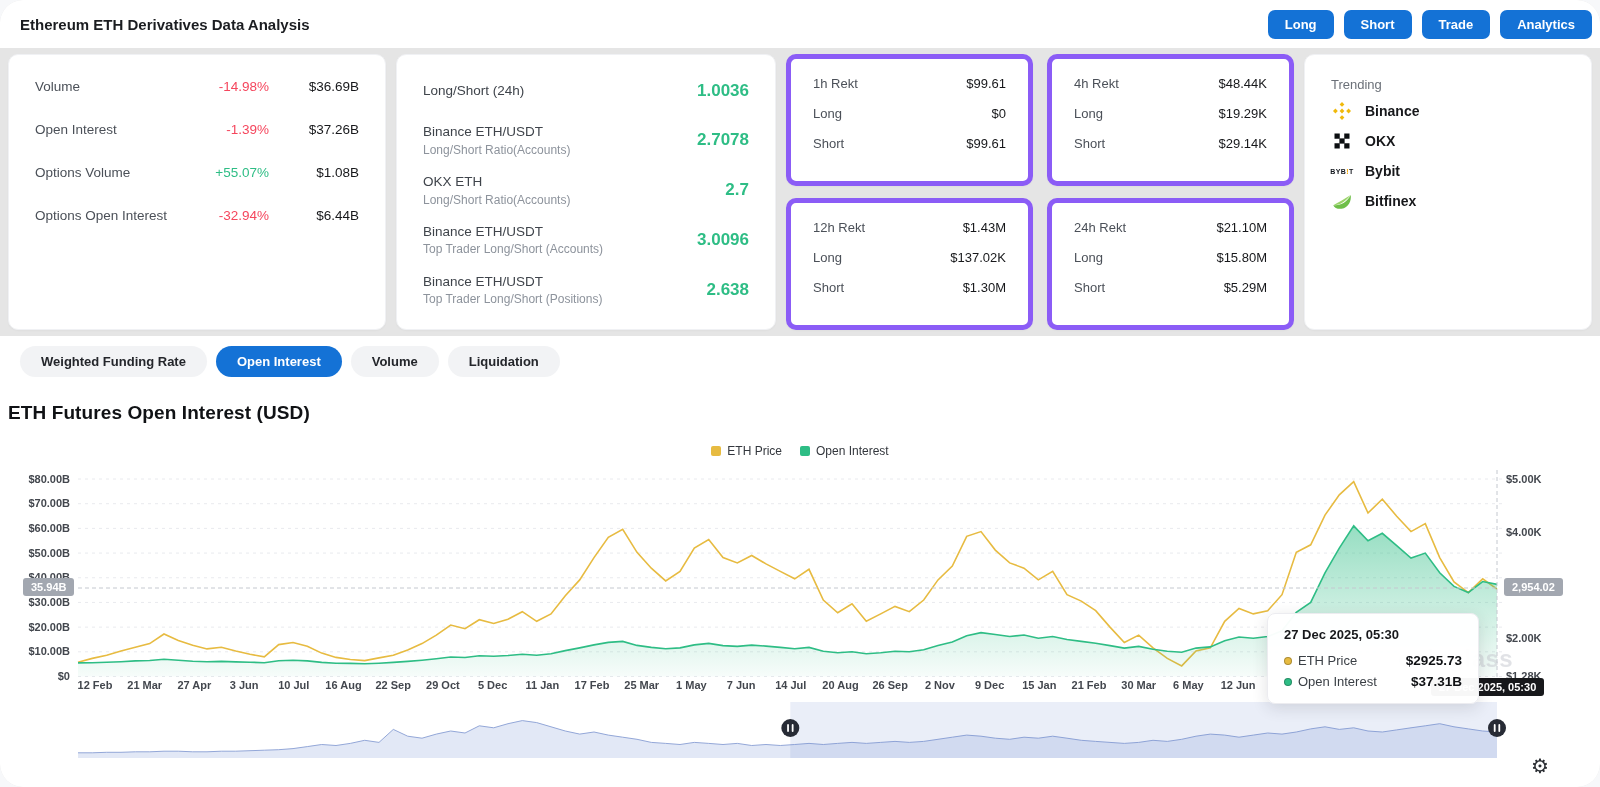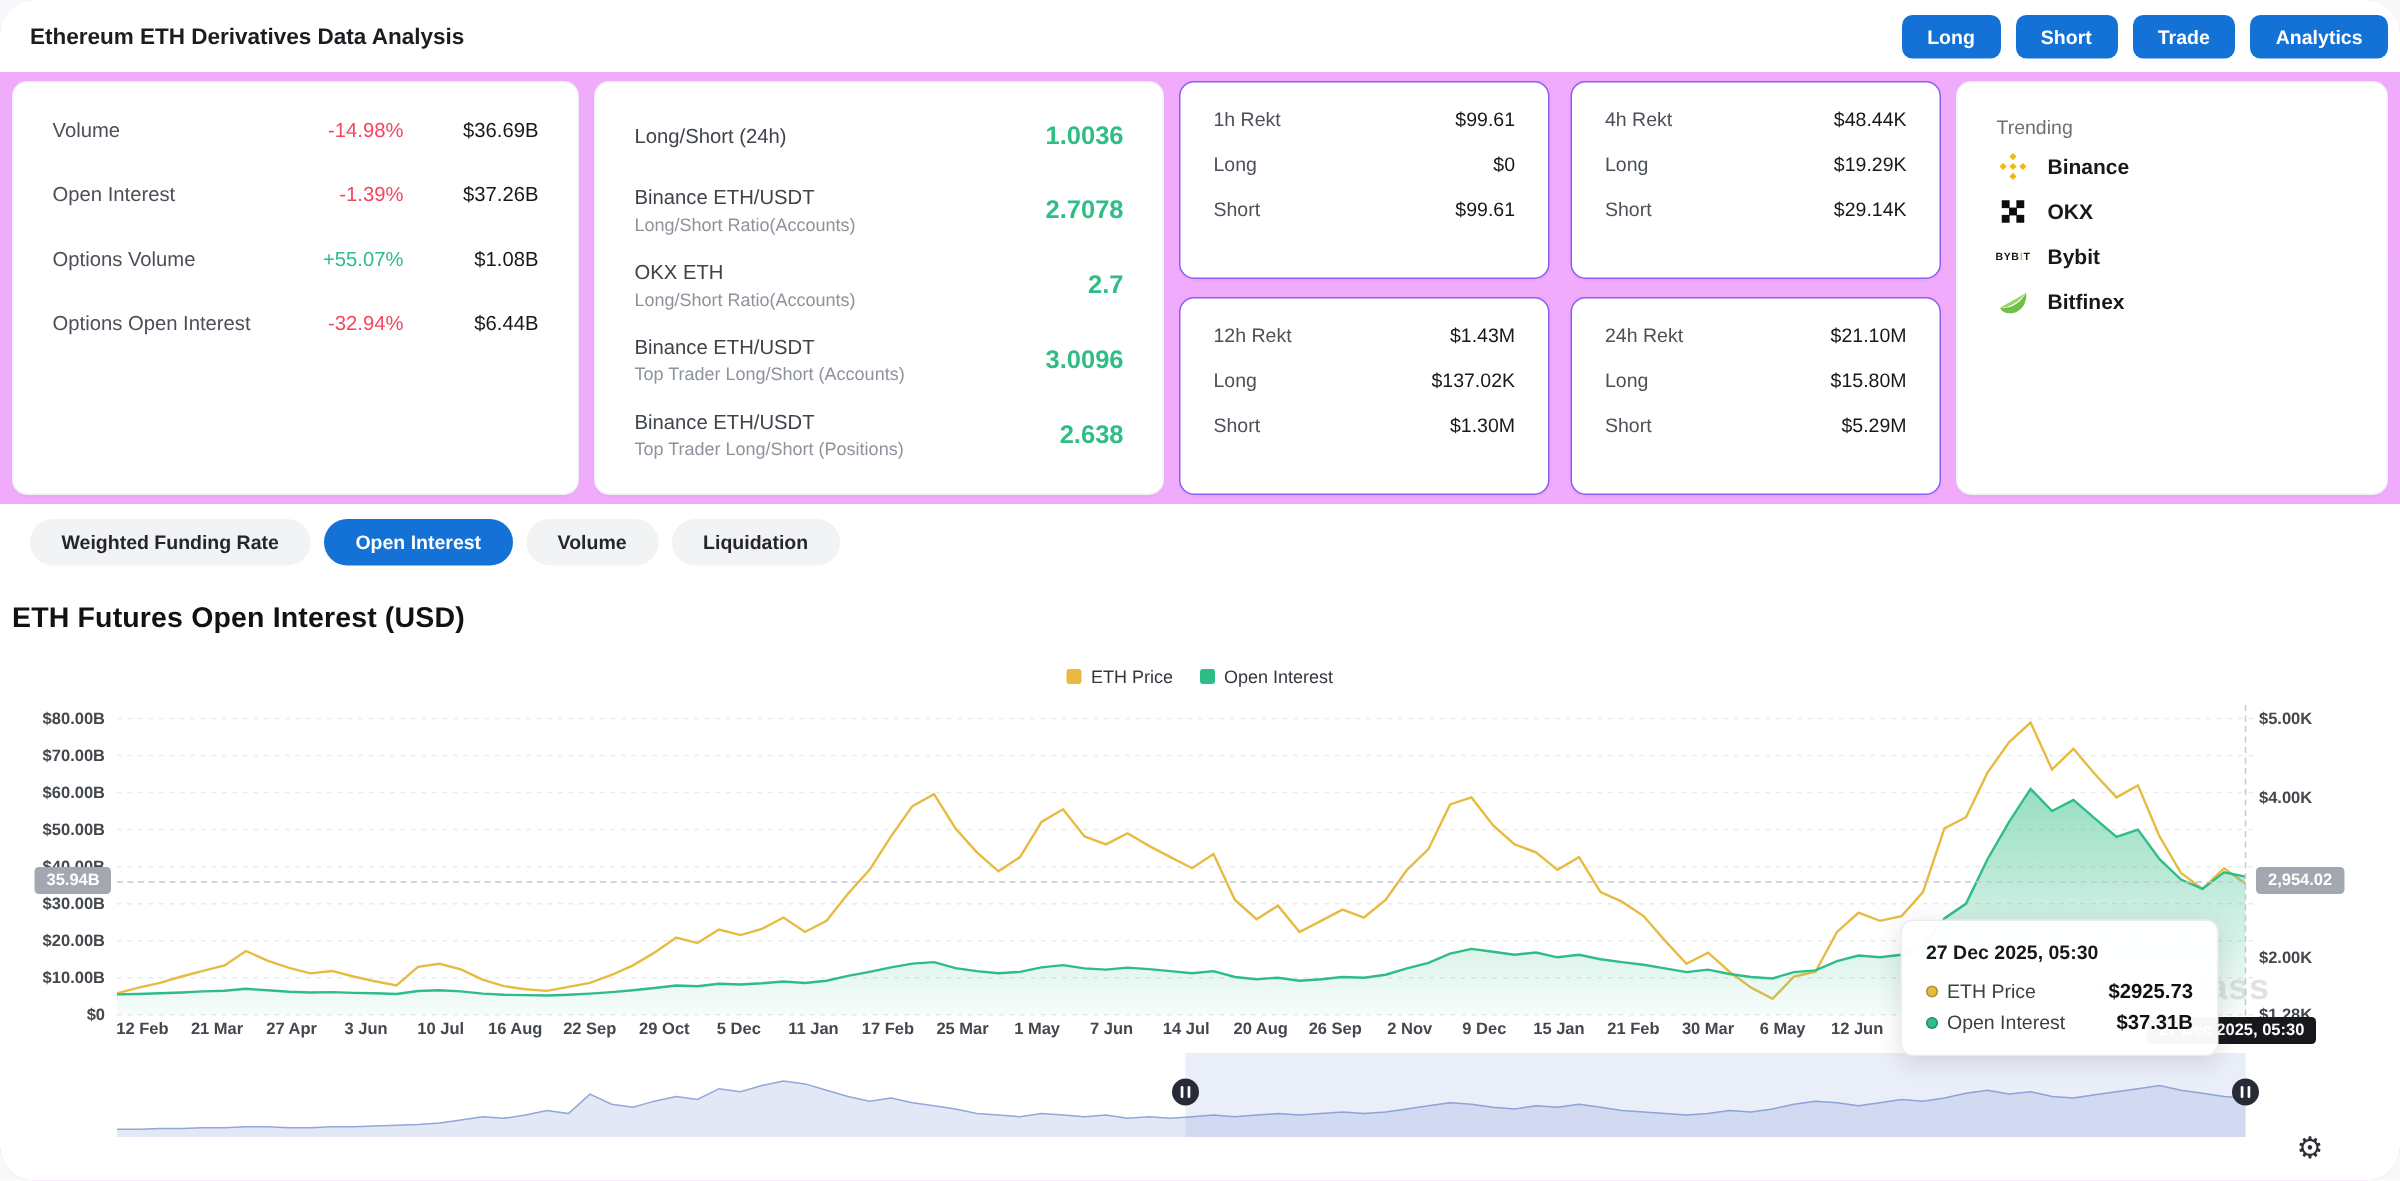--- a/index.html
+++ b/index.html
@@ -1,18 +1,18 @@
 <!DOCTYPE html>
 <html style="--accent-blue: #1472d6; --positive: #2ebd85; --negative: #f5465d; --badge-gray: #a2a7b0; --badge-dark: #17181b; --navigator-line: #93a7d8; --navigator-fill: #dfe6f5; --selection: rgba(112,140,205,0.15);"><head>
 <meta charset="utf-8">
 <style>
   *{margin:0;padding:0;box-sizing:border-box;}
   html,body{width:1600px;height:787px;}
   body{font-family:"Liberation Sans",sans-serif;background:#f7f8fa;color:#17181b;}
-  .app{position:relative;width:1600px;height:787px;overflow:hidden;background:#f0abfc;border-radius:23px;}
+  .app{position:relative;width:1600px;height:787px;overflow:hidden;background:#e5e5e5;border-radius:23px;}
 
   
   header{height:48px;background:#fff;display:flex;align-items:center;justify-content:space-between;padding:0 8px 0 20px;}
   .page-title{font-size:15px;font-weight:600;color:#1b1d21;}
   .hbtns{display:flex;gap:10px;}
   .hbtn{background:var(--accent-blue);color:#fff;border:none;border-radius:7px;font-family:inherit;
         font-size:13px;font-weight:700;padding:7px 17px;cursor:pointer;}
 
   
   .cards{display:flex;gap:10px;padding:6px 8px 0 8px;height:282px;}
@@ -26,21 +26,21 @@
   .srow .val{width:64px;text-align:right;color:#17181b;}
 
   .card-ratios{width:380px;padding:20px 26px;}
   .rrow{display:flex;align-items:center;justify-content:space-between;margin-bottom:13px;}
   .rrow .rl{font-size:13.5px;color:#3f444b;line-height:1.45;}
   .rrow .sub{display:block;font-size:12px;color:#8d939c;font-weight:400;}
   .rrow .sub:empty{display:none;}
   .rrow .rv{color:var(--positive);font-size:17px;font-weight:700;}
 
   .rekt-grid{width:508px;display:grid;grid-template-columns:1fr 1fr;grid-template-rows:1fr 1fr;gap:12px 14px;}
-  .rekt{background:#fff;border:1px solid #8b5cf6;border-radius:10px;box-shadow:0 1px 2px rgba(0,0,0,.03);padding:17px 22px;}
+  .rekt{background:#fff;border:5px solid #8b5cf6;border-radius:10px;box-shadow:0 1px 2px rgba(0,0,0,.03);padding:17px 22px;}
   .krow{display:flex;justify-content:space-between;align-items:center;margin-bottom:15px;font-size:13px;}
   .krow:last-child{margin-bottom:0;}
   .krow .kl{color:#4b5058;}
   .krow .kv{color:#17181b;}
 
   .card-trending{flex:1;padding:22px 26px;}
   .t-title{font-size:13px;color:#6b7078;}
   .trow{display:flex;align-items:center;gap:12px;margin-top:8px;cursor:pointer;}
   .trow .tname{font-size:14px;font-weight:700;color:#17181b;}
   .ticon{width:22px;height:22px;display:flex;align-items:center;justify-content:center;}

